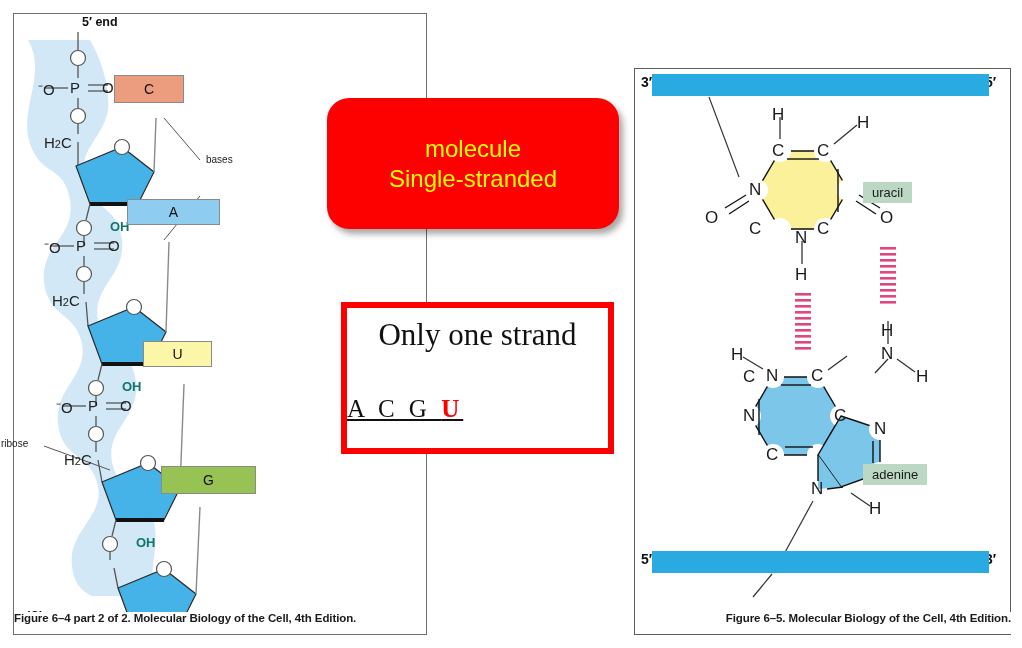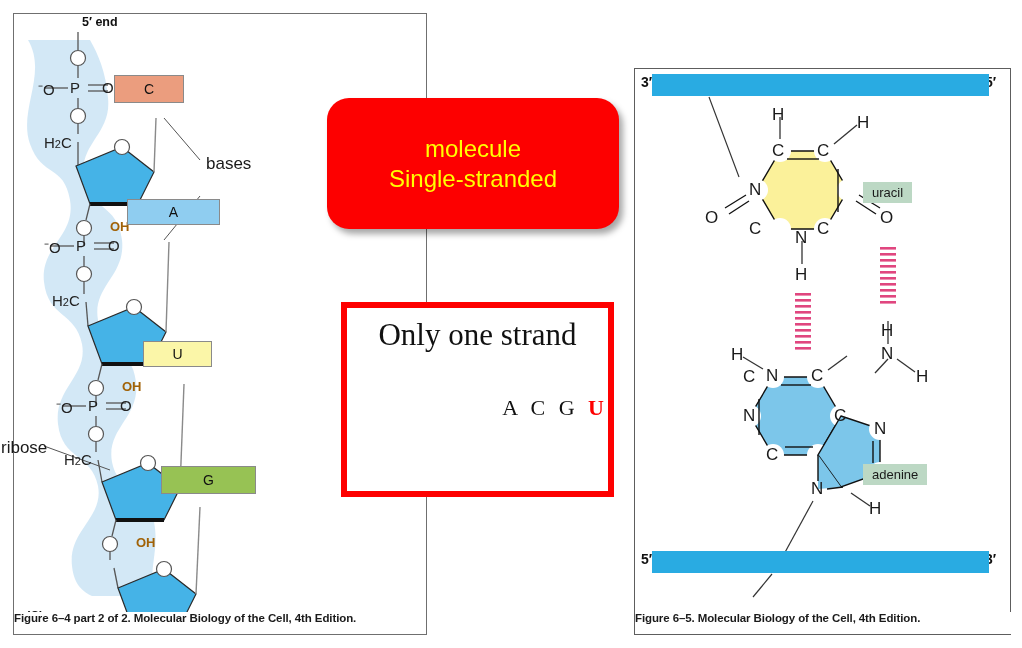--- a/index.html
+++ b/index.html
@@ -22,22 +22,22 @@
   #left-caption{
     left:14px;top:612px;width:404px;height:22px;
     font-size:11.5px;font-weight:bold;color:#1a1a1a;
     letter-spacing:-0.1px;
     white-space:nowrap;
     background:#fff;
   }
 
   .atom{font-size:15px;color:#222;font-family:"Liberation Sans",sans-serif;}
   .endlabel{font-size:12.5px;font-weight:bold;color:#111;}
-  .ohlabel{font-size:13px;color:#a16207;font-weight:bold;}
-  .small-lbl{font-size:17px;color:#1a1a1a;}
+  .ohlabel{font-size:13px;color:#0f766e;font-weight:bold;}
+  .small-lbl{font-size:10px;color:#1a1a1a;}
 
   
   .basebox{
     border:1px solid #8a8a8a;
     box-sizing:border-box;
     display:flex;align-items:center;justify-content:center;
     font-size:14px;color:#111;
   }
   #base-c{left:113px;top:74px;width:70px;height:28px;background:#eb9d7e;}
   #base-a{left:126px;top:198px;width:93px;height:26px;background:#8fcdf0;}
@@ -51,43 +51,43 @@
     border-radius:22px;
     box-shadow:4px 5px 6px rgba(0,0,0,0.35);
     display:flex;align-items:center;justify-content:center;
     text-align:center;
     color:#ffff00;
     font-size:24px;line-height:30px;font-weight:400;
   }
 
   
   #strand-box{
-    left:341px;top:302px;width:273px;height:195px;
+    left:341px;top:302px;width:273px;height:152px;
     background:#ffffff;
     border:6px solid #fe0000;
     box-sizing:border-box;
     font-family:"Liberation Serif", serif;
     color:#111;
   }
   #strand-line1{font-size:31px;text-align:center;margin-top:9px;line-height:36px;}
   #strand-line2{font-size:31px;text-align:center;line-height:36px;}
-  #acgu{font-size:22px;text-align:right;margin-top:42px;letter-spacing:4px;}
+  #acgu{font-size:25px;text-align:left;margin-top:42px;letter-spacing:4px;text-decoration:underline;}
   #acgu .u-red{color:#fe0000;font-weight:bold;}
 
   
   #right-panel{
     left:634px;top:68px;width:377px;height:567px;
     border:1.5px solid #5d5d5d;
     background:#fff;
     box-sizing:border-box;
   }
   #right-caption{
     left:635px;top:612px;width:376px;height:22px;
     font-size:11.5px;font-weight:bold;color:#1a1a1a;
-    letter-spacing:-0.1px;white-space:nowrap;background:#fff;
+    letter-spacing:-0.1px;white-space:nowrap;background:#fff;text-align:right;
   }
   .backbone-bar{background:#29abe2;height:22px;}
   #bb-top{left:652px;top:74px;width:337px;}
   #bb-bottom{left:652px;top:551px;width:337px;}
   .prime{font-size:14px;font-weight:bold;color:#111;}
   .chem{font-size:17px;color:#1a1a1a;font-family:"Liberation Sans",sans-serif;}
   .tag{
     background:#bcd8c4;color:#1a1a1a;font-size:13px;
     padding:3px 9px;
   }

